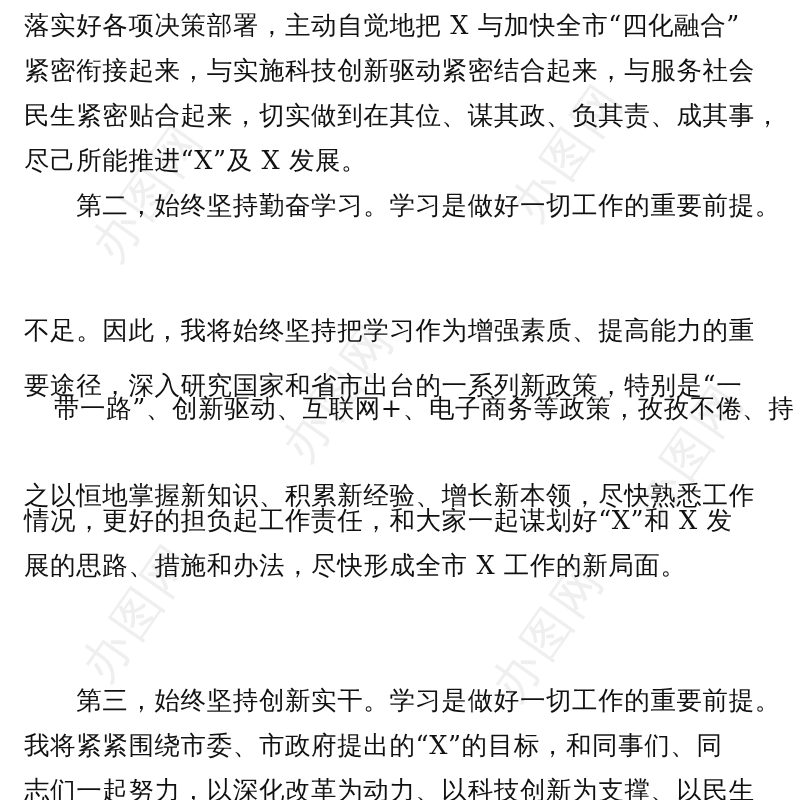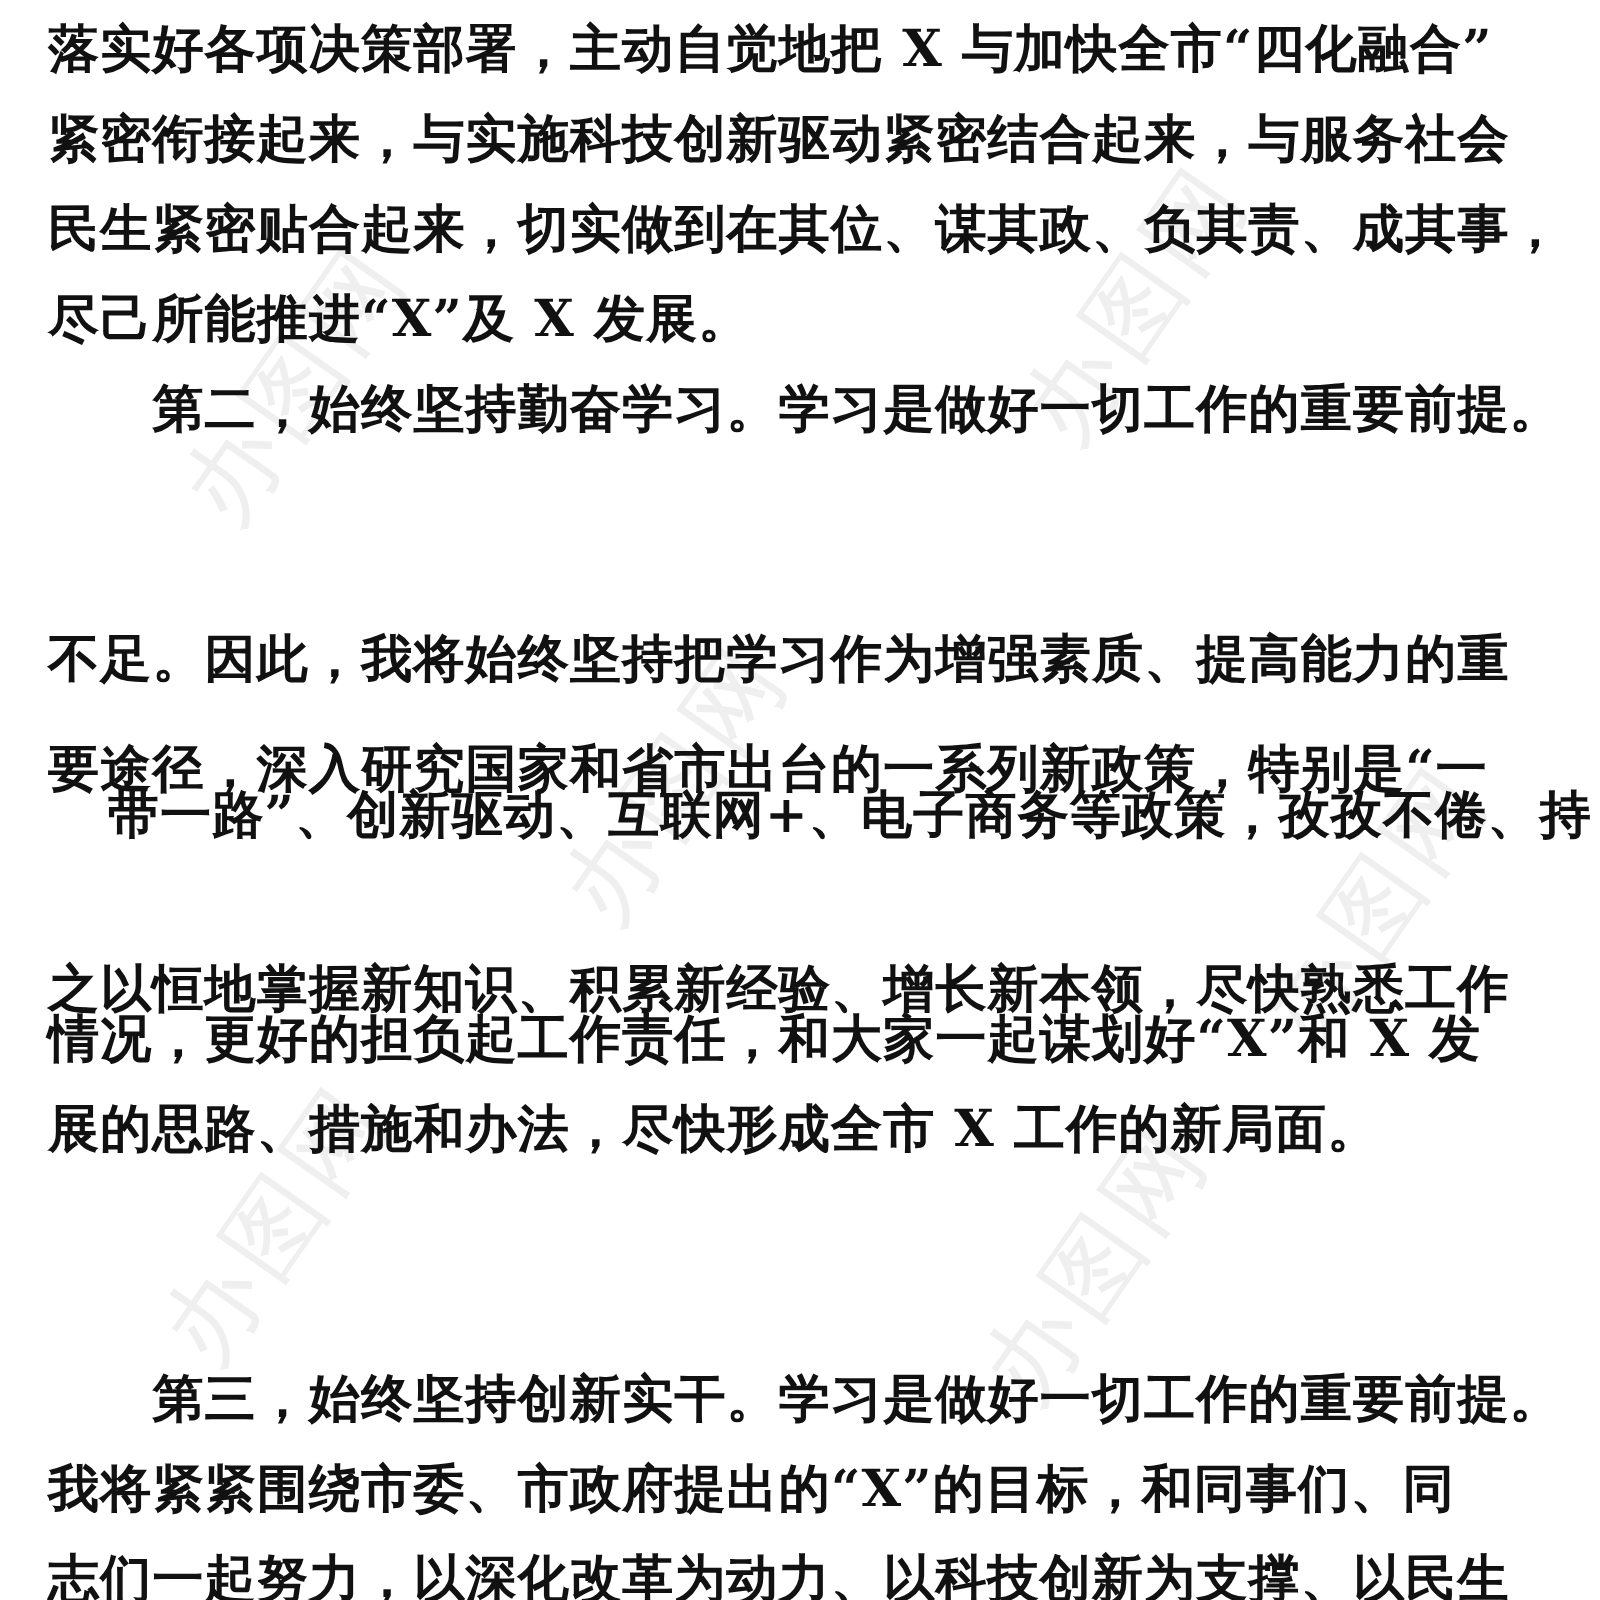--- a/index.html
+++ b/index.html
@@ -22,21 +22,20 @@
       width: 800px;
       height: 800px;
     }
     .line {
       position: absolute;
       left: 24px;
       white-space: nowrap;
       font-size: 25.5px;
       line-height: 30px;
       letter-spacing: 0.6px;
-      font-weight: bold;
     }
     .watermark {
       position: absolute;
       font-family: "DejaVu Sans", sans-serif;
       font-size: 48px;
       color: rgba(180, 180, 180, 0.22);
       transform: rotate(-55deg);
       white-space: nowrap;
       pointer-events: none;
       letter-spacing: 4px;

